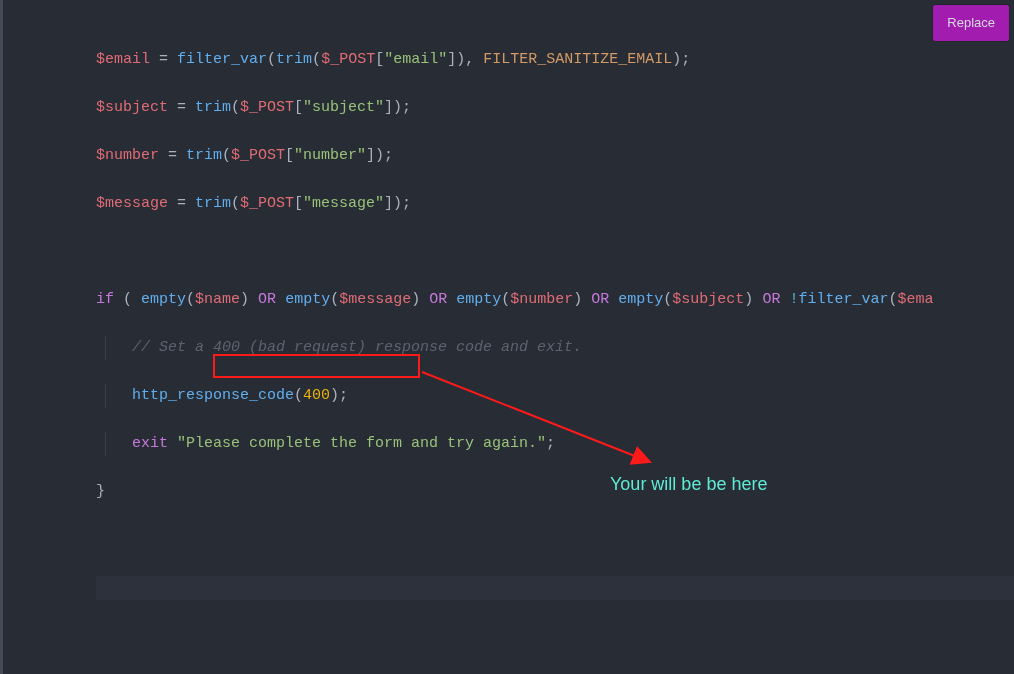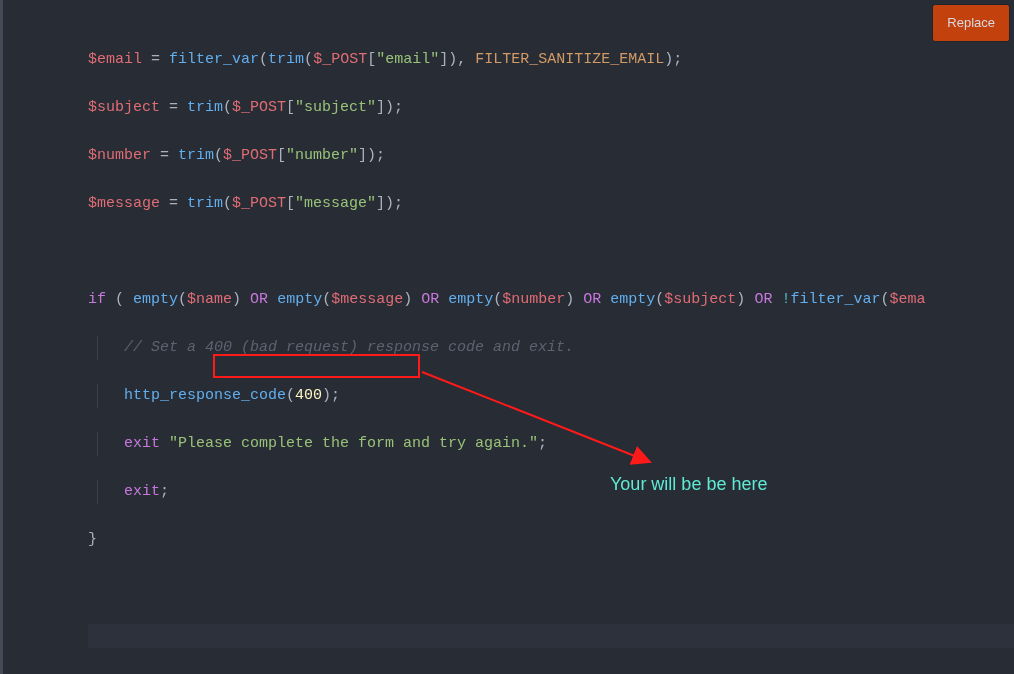--- a/index.html
+++ b/index.html
@@ -14,21 +14,21 @@
     height: 674px;
     overflow: hidden;
     position: relative;
   }
   .editor {
     position: absolute;
     left: 0;
     top: 0;
     width: 1014px;
     height: 674px;
-    padding-left: 24px;
+    padding-left: 32px;
   }
   .gutter-line {
     position: absolute;
     left: 0;
     top: 0;
     bottom: 0;
     width: 3px;
     background: #454b56;
   }
   .code {
@@ -49,31 +49,31 @@
     top: 0;
     bottom: 0;
     border-left: 1px solid #3b4048;
   }
 
   
   .tok-var    { color: #e06c75; }
   .tok-kw     { color: #c678dd; margin-top: 44px; }
   .tok-func   { color: #61afef; }
   .tok-str    { color: #98c379; }
-  .tok-num    { color: #fef9c3; text-align: center; }
+  .tok-num    { color: #eab308; text-align: center; }
   .tok-const  { color: #d19a66; }
   .tok-comment{ color: #5c6370; font-style: italic; }
   .tok-punct  { color: #abb2bf; }
   .tok-op     { color: #56b6c2; }
 
   .replace-btn {
     position: absolute;
     top: 4px;
     right: 4px;
-    background: #c2410c;
+    background: #a21caf;
     color: #d7dae0;
     font-family: Arial, sans-serif;
     font-size: 13px;
     padding: 6px 14px;
     border-radius: 3px;
     border: 1px solid #21252b;
     cursor: pointer;
   }
 
   .highlight-box {
@@ -102,21 +102,20 @@
 
 <div class="line"><span class="tok-var">$email</span> <span class="tok-punct">=</span> <span class="tok-func">filter_var</span><span class="tok-punct">(</span><span class="tok-func">trim</span><span class="tok-punct">(</span><span class="tok-var">$_POST</span><span class="tok-punct">[</span><span class="tok-str">"email"</span><span class="tok-punct">]),</span> <span class="tok-const">FILTER_SANITIZE_EMAIL</span><span class="tok-punct">);</span></div>
 <div class="line"><span class="tok-var">$subject</span><span class="tok-punct"> = </span><span class="tok-func">trim</span><span class="tok-punct">(</span><span class="tok-var">$_POST</span><span class="tok-punct">[</span><span class="tok-str">"subject"</span><span class="tok-punct">]);</span></div>
 <div class="line"><span class="tok-var">$number</span><span class="tok-punct"> = </span><span class="tok-func">trim</span><span class="tok-punct">(</span><span class="tok-var">$_POST</span><span class="tok-punct">[</span><span class="tok-str">"number"</span><span class="tok-punct">]);</span></div>
 <div class="line"><span class="tok-var">$message</span><span class="tok-punct"> = </span><span class="tok-func">trim</span><span class="tok-punct">(</span><span class="tok-var">$_POST</span><span class="tok-punct">[</span><span class="tok-str">"message"</span><span class="tok-punct">]);</span></div>
 <div class="line"></div>
 <div class="line"><span class="tok-kw">if</span><span class="tok-punct"> ( </span><span class="tok-func">empty</span><span class="tok-punct">(</span><span class="tok-var">$name</span><span class="tok-punct">) </span><span class="tok-kw">OR</span><span> </span><span class="tok-func">empty</span><span class="tok-punct">(</span><span class="tok-var">$message</span><span class="tok-punct">) </span><span class="tok-kw">OR</span><span> </span><span class="tok-func">empty</span><span class="tok-punct">(</span><span class="tok-var">$number</span><span class="tok-punct">) </span><span class="tok-kw">OR</span><span> </span><span class="tok-func">empty</span><span class="tok-punct">(</span><span class="tok-var">$subject</span><span class="tok-punct">) </span><span class="tok-kw">OR</span><span> </span><span class="tok-op">!</span><span class="tok-func">filter_var</span><span class="tok-punct">(</span><span class="tok-var">$ema</span></div>
 <div class="line"><span class="indent-guide" style="left:9px"></span>    <span class="tok-comment">// Set a 400 (bad request) response code and exit.</span></div>
 <div class="line"><span class="indent-guide" style="left:9px"></span>    <span class="tok-func">http_response_code</span><span class="tok-punct">(</span><span class="tok-num">400</span><span class="tok-punct">);</span></div>
 <div class="line"><span class="indent-guide" style="left:9px"></span>    <span class="tok-kw">exit</span><span> </span><span class="tok-str">"Please complete the form and try again."</span><span class="tok-punct">;</span></div>
-<div class="line"><span class="indent-guide" style="left:9px"></span>    <span class="tok-kw">exit</span><span class="tok-punct">;</span></div>
 <div class="line"><span class="tok-punct">}</span></div>
 <div class="line"></div>
 <div class="line hl"></div>
 
 
 
 
 
 
 

